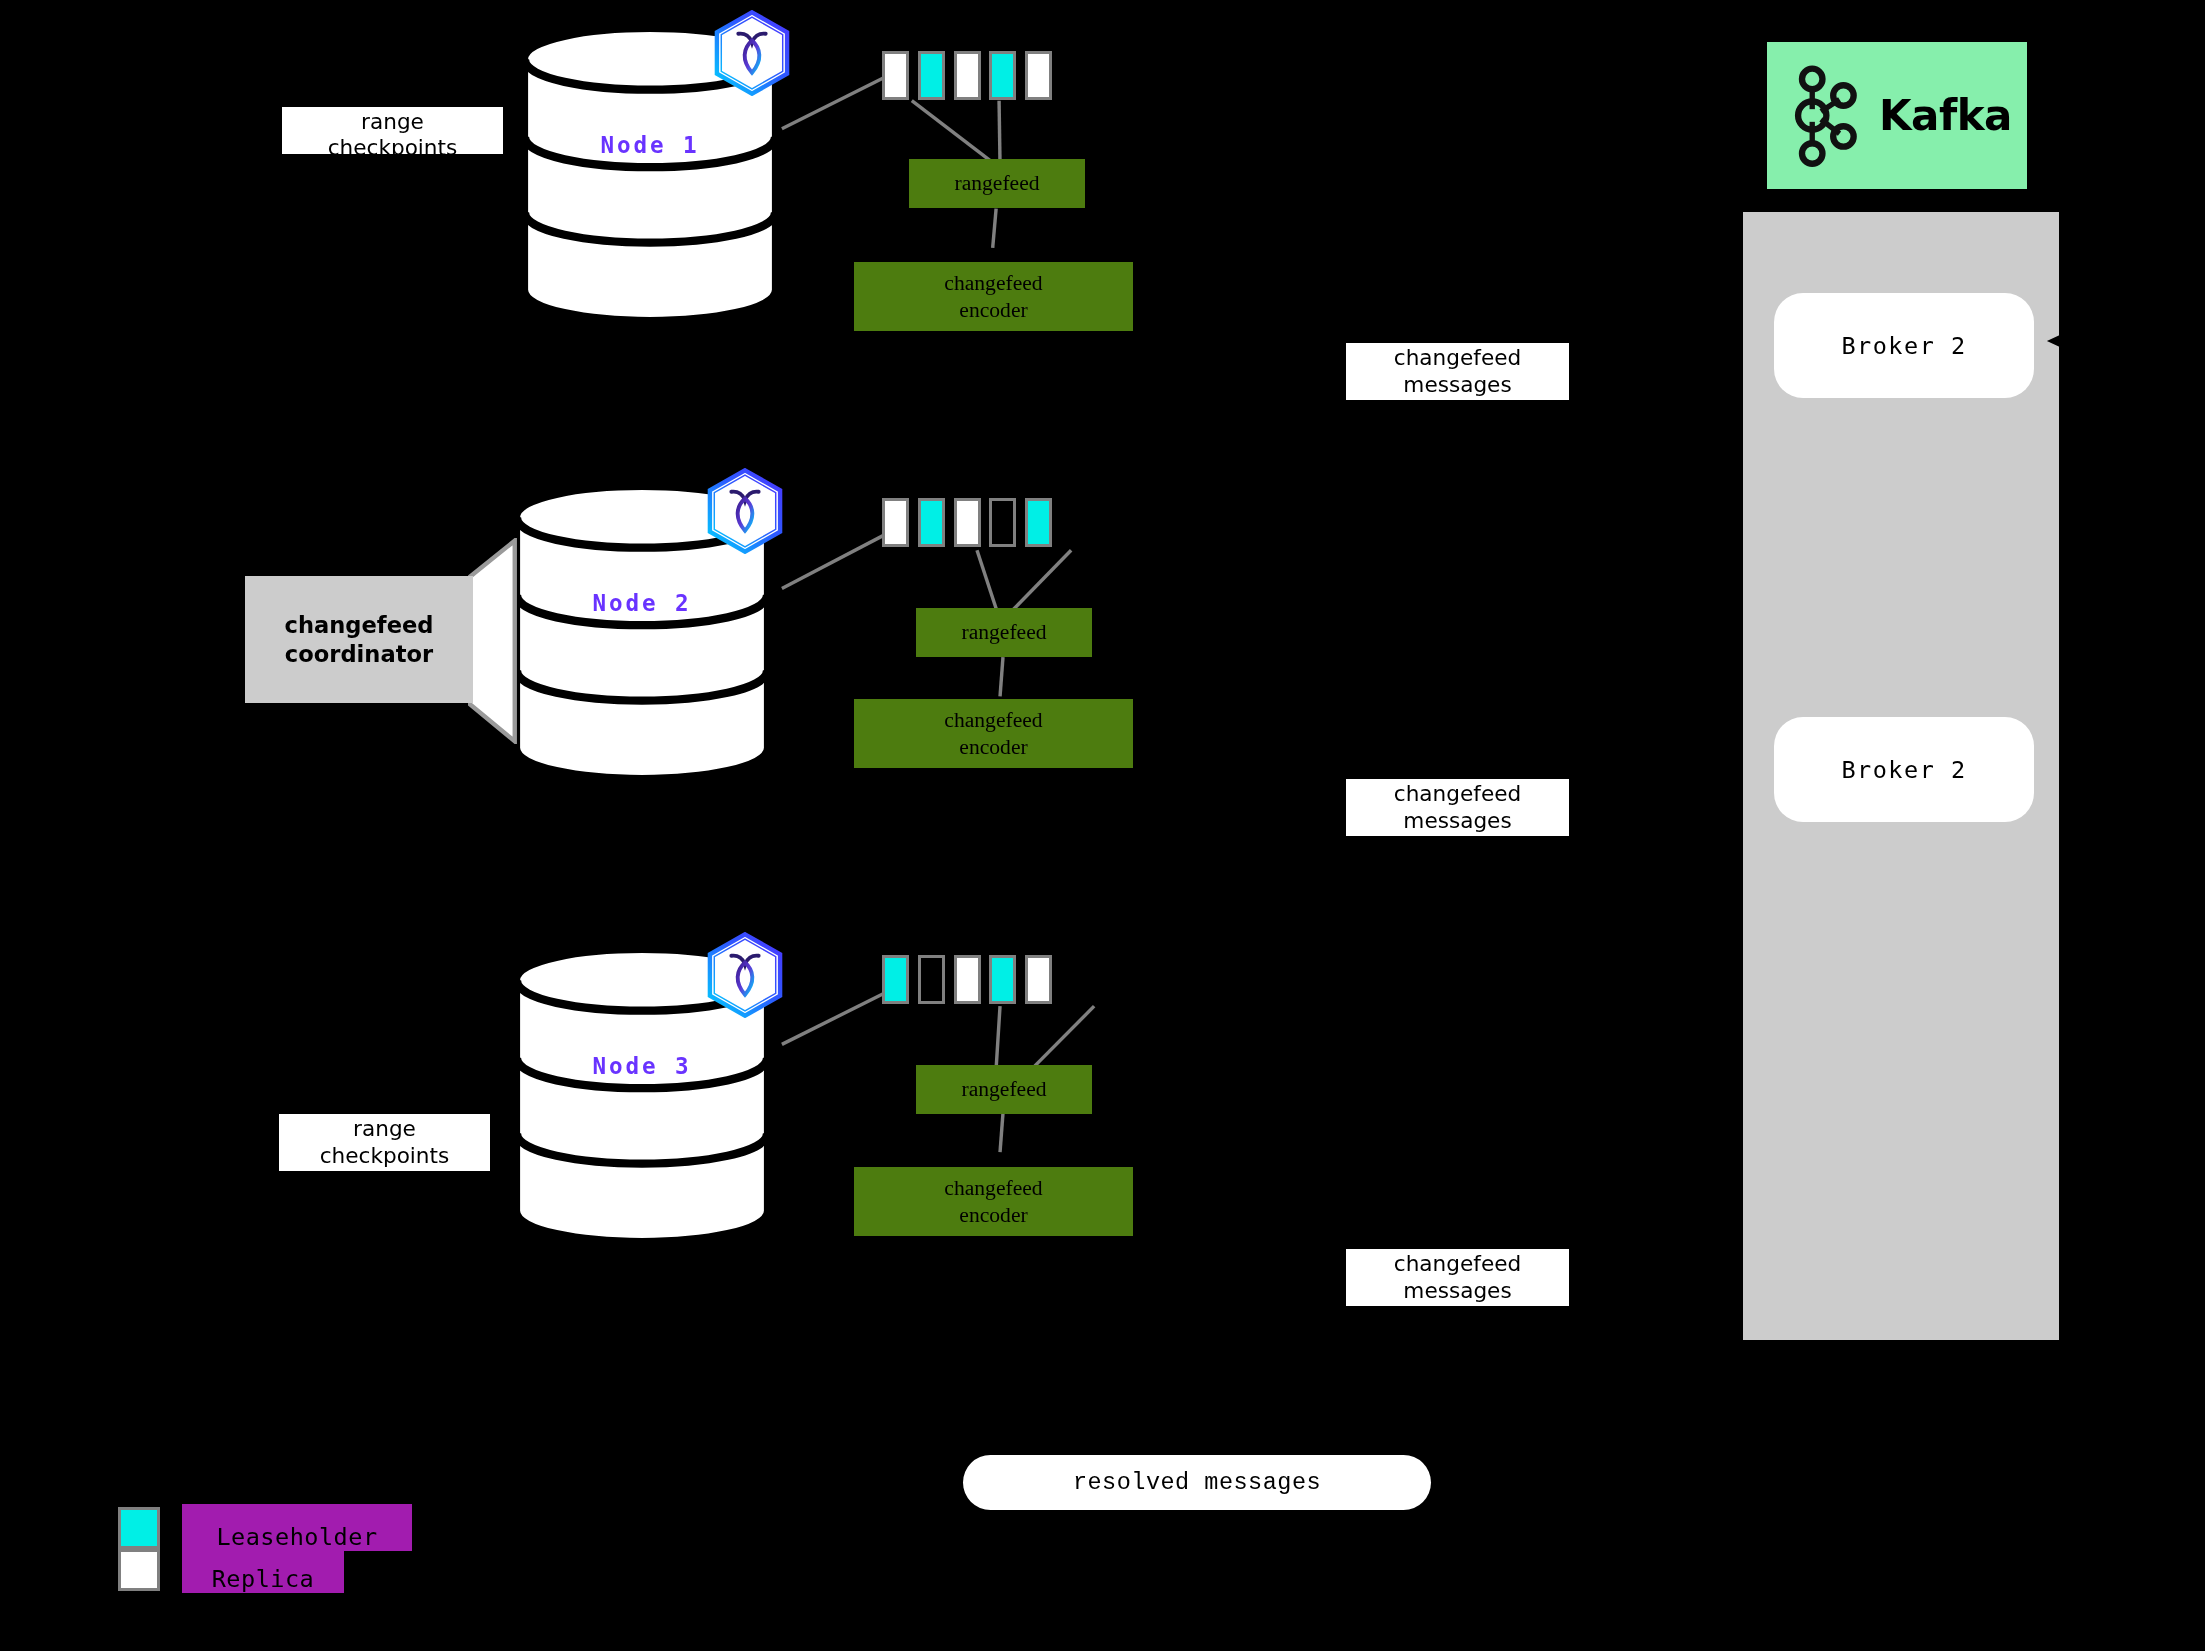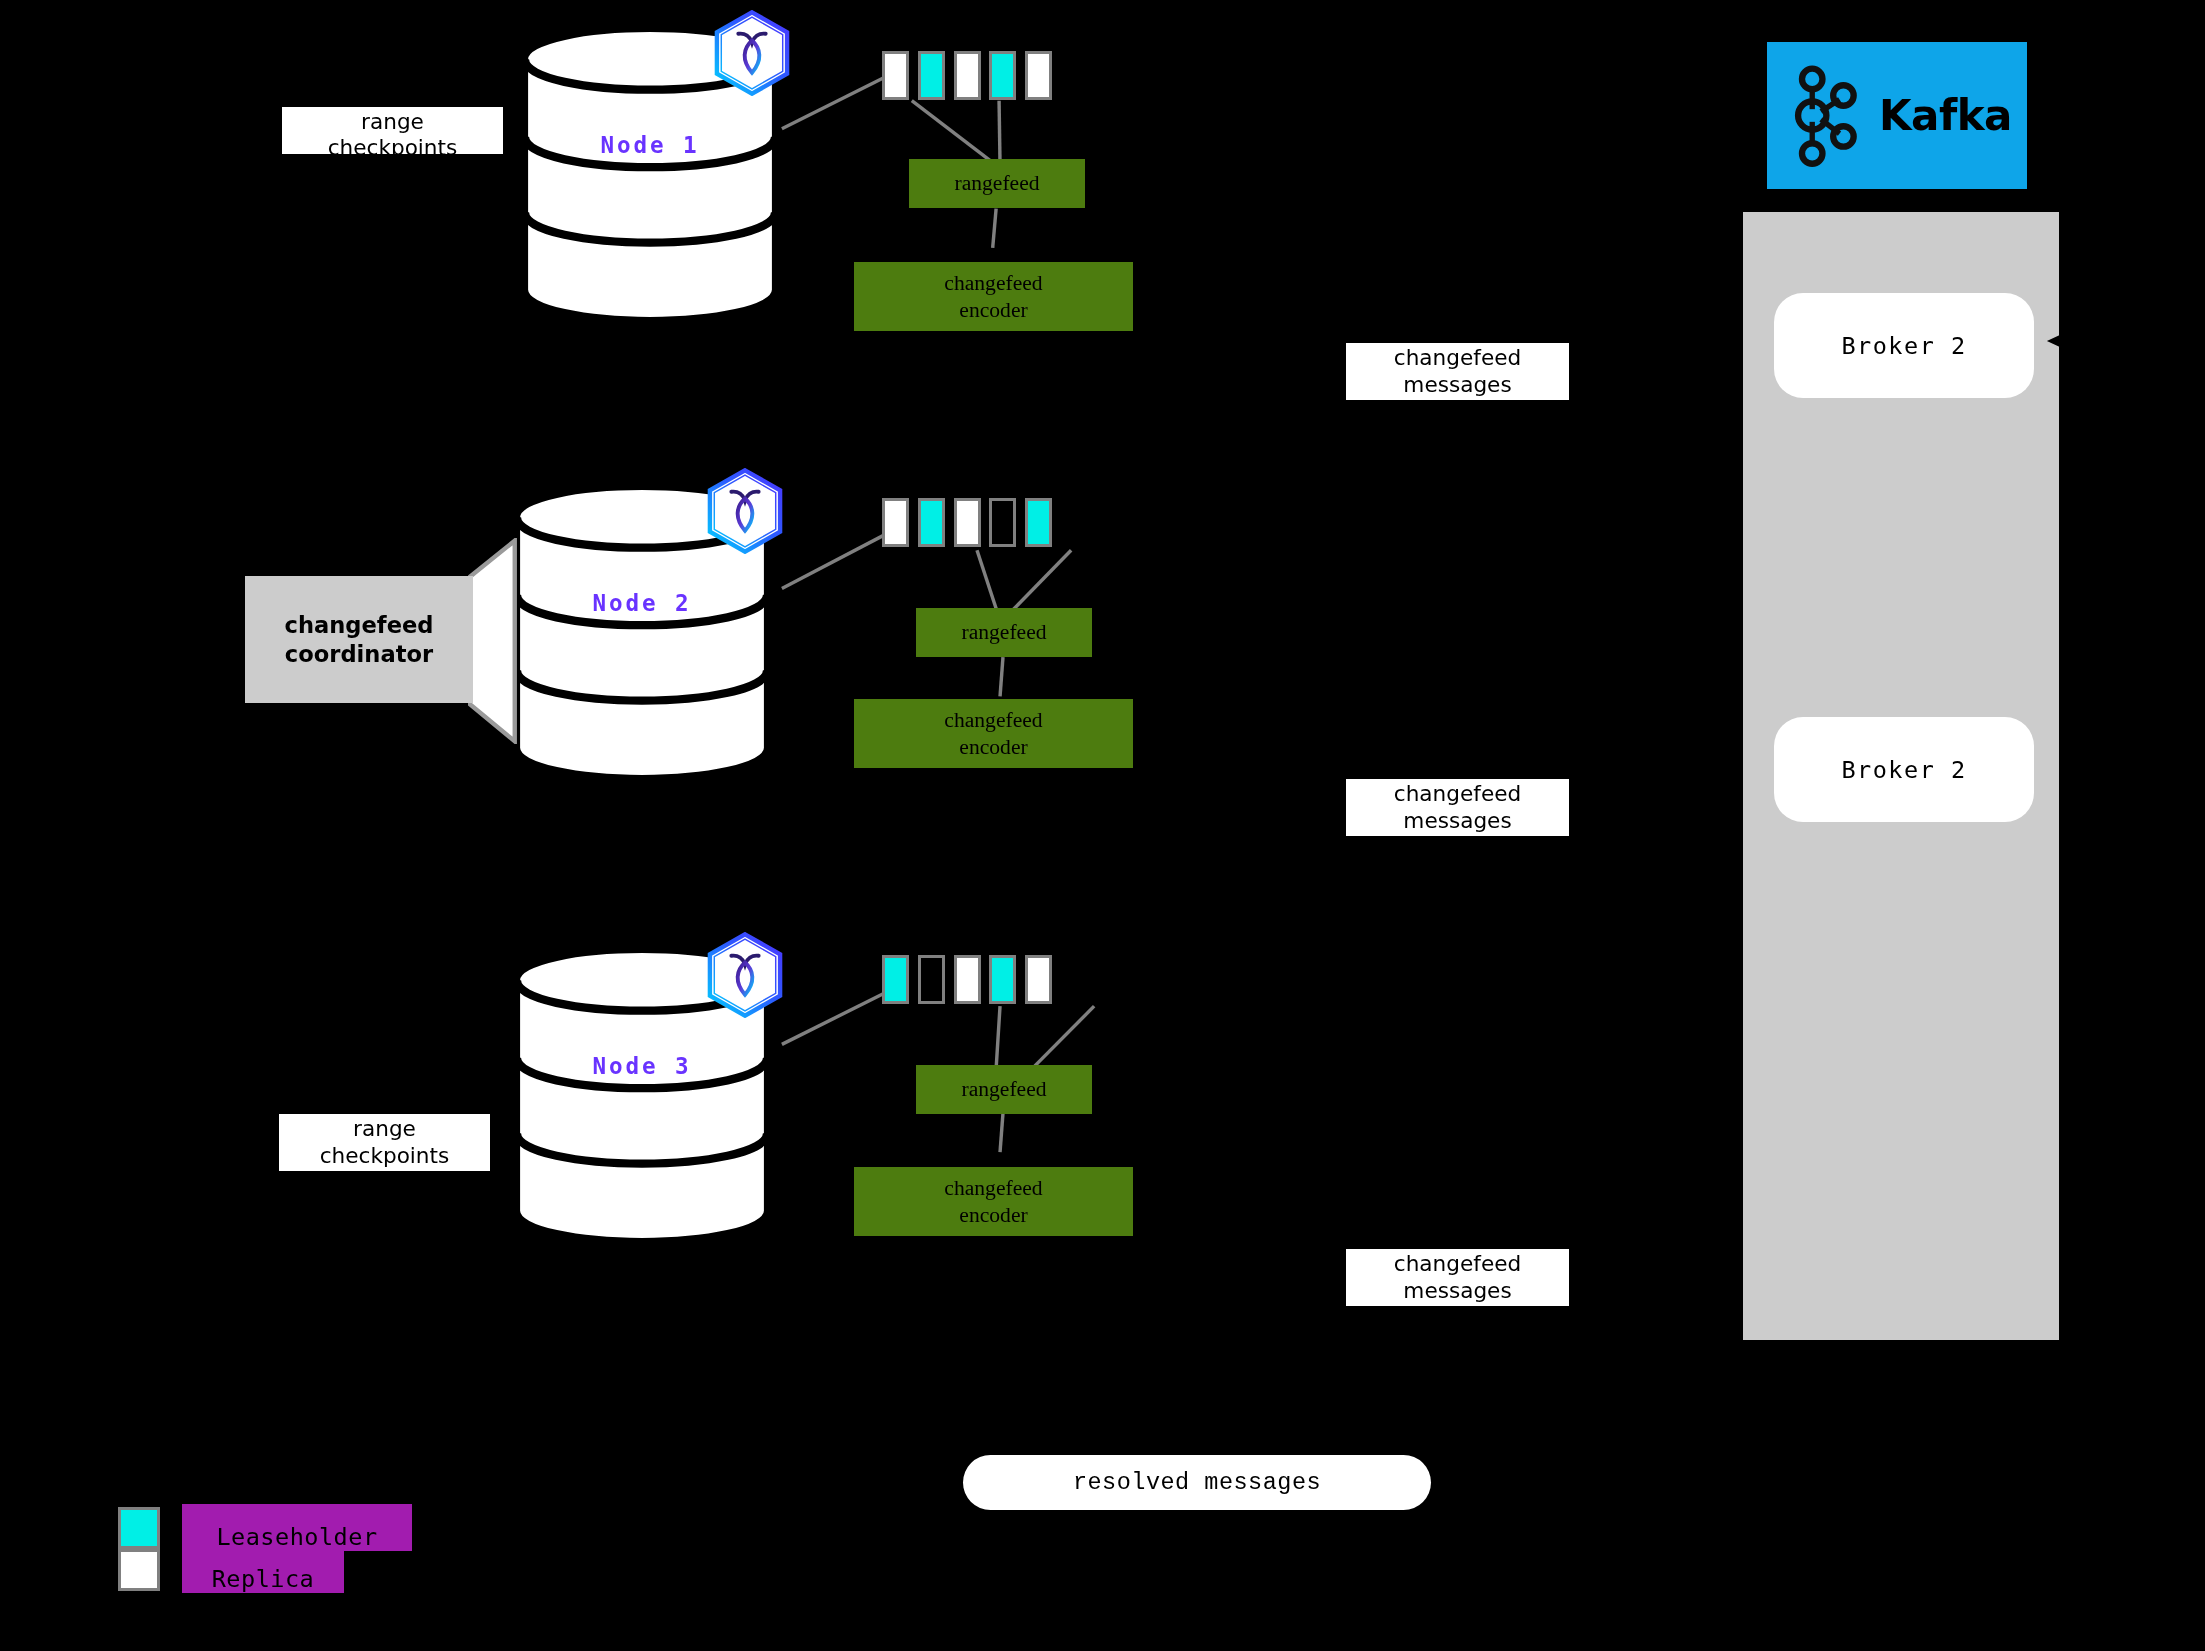--- a/index.html
+++ b/index.html
@@ -54,21 +54,21 @@
   .coordinator{position:absolute;}
   .coordinator .body{
     position:absolute;left:0;top:0;width:228px;height:127px;background:#cccccc;
     display:flex;align-items:center;justify-content:center;text-align:center;
     font-family:"DejaVu Sans", sans-serif;font-weight:bold;font-size:22.6px;line-height:1.24;color:#000;
   }
   .coordinator svg{position:absolute;left:223px;top:-38px;}
 
   
   .kafka-logo{
-    position:absolute;background:#0ea5e9;
+    position:absolute;background:#86efac;
     display:flex;align-items:center;justify-content:center;gap:19px;text-align:center;
   }
   .kafka-word{
     font-family:"DejaVu Sans", sans-serif;font-weight:bold;font-size:42px;color:#000;
     letter-spacing:-0.5px;
   }
   .kafka-panel{position:absolute;background:#cccccc;}
   .broker{
     position:absolute;background:#ffffff;border-radius:29px;
     display:flex;align-items:center;justify-content:center;

